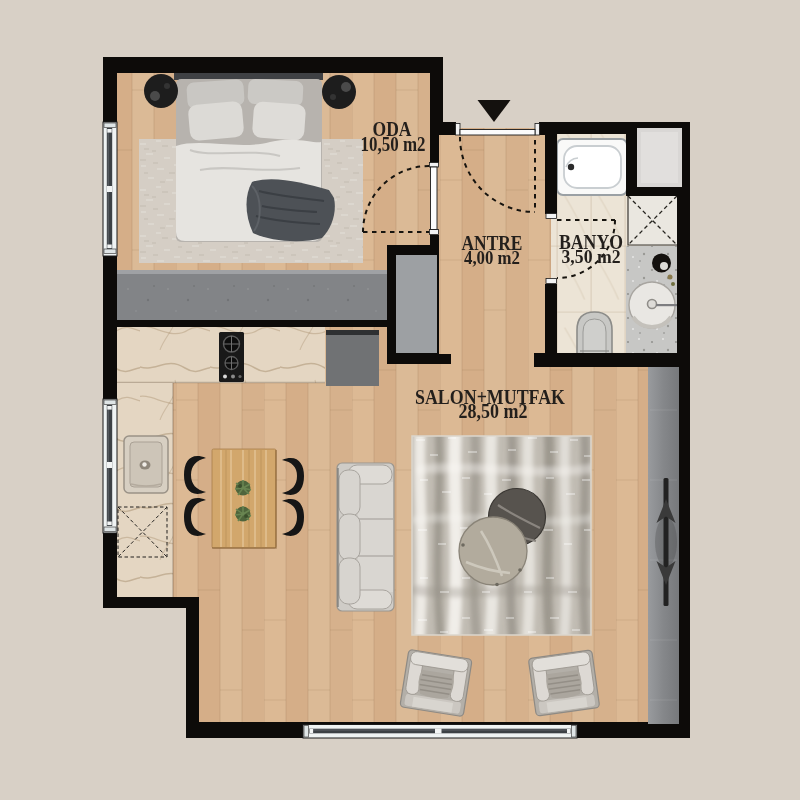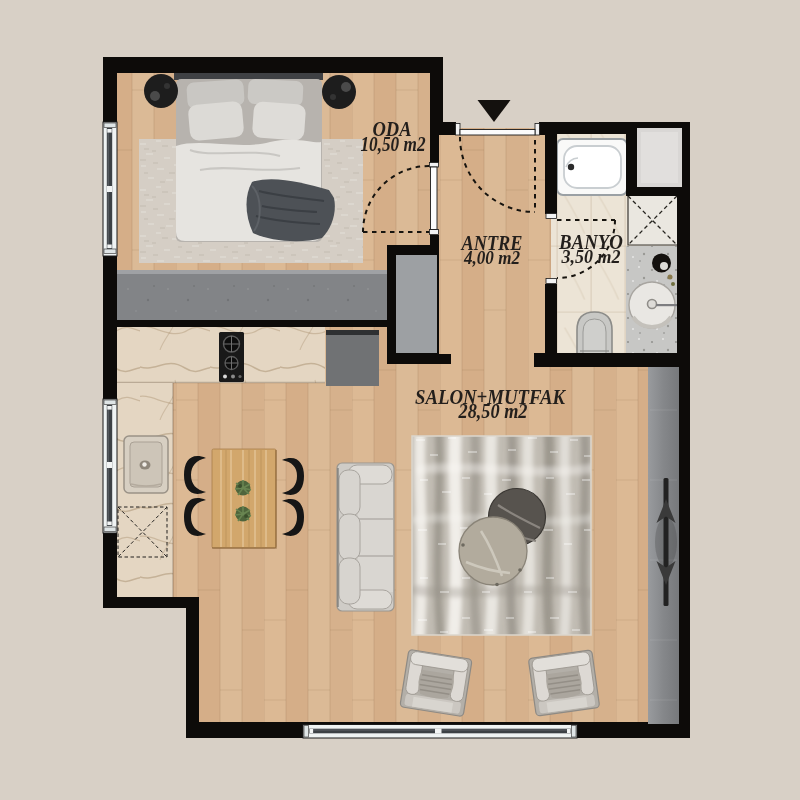--- a/index.html
+++ b/index.html
@@ -1,16 +1,16 @@
 <!DOCTYPE html>
 <html><head>
 <meta charset="utf-8">
 <style>
 html,body{margin:0;padding:0;background:#d8d0c6;}
-#wrap{width:800px;height:800px;position:relative;font-family:"Liberation Serif",serif;font-style:italic;}
+#wrap{width:800px;height:800px;position:relative;font-family:"Liberation Serif",serif;}
 </style>
 </head>
 <body>
 <div id="wrap">
 <svg width="800" height="800" viewBox="0 0 800 800">
 <defs>
 <pattern id="wood" width="88" height="220" patternUnits="userSpaceOnUse">
   <rect width="88" height="220" fill="#d9b690"></rect>
   <rect x="0" width="22" height="220" fill="#dcb994"></rect>
   <rect x="22" width="22" height="220" fill="#d5ae88"></rect>

